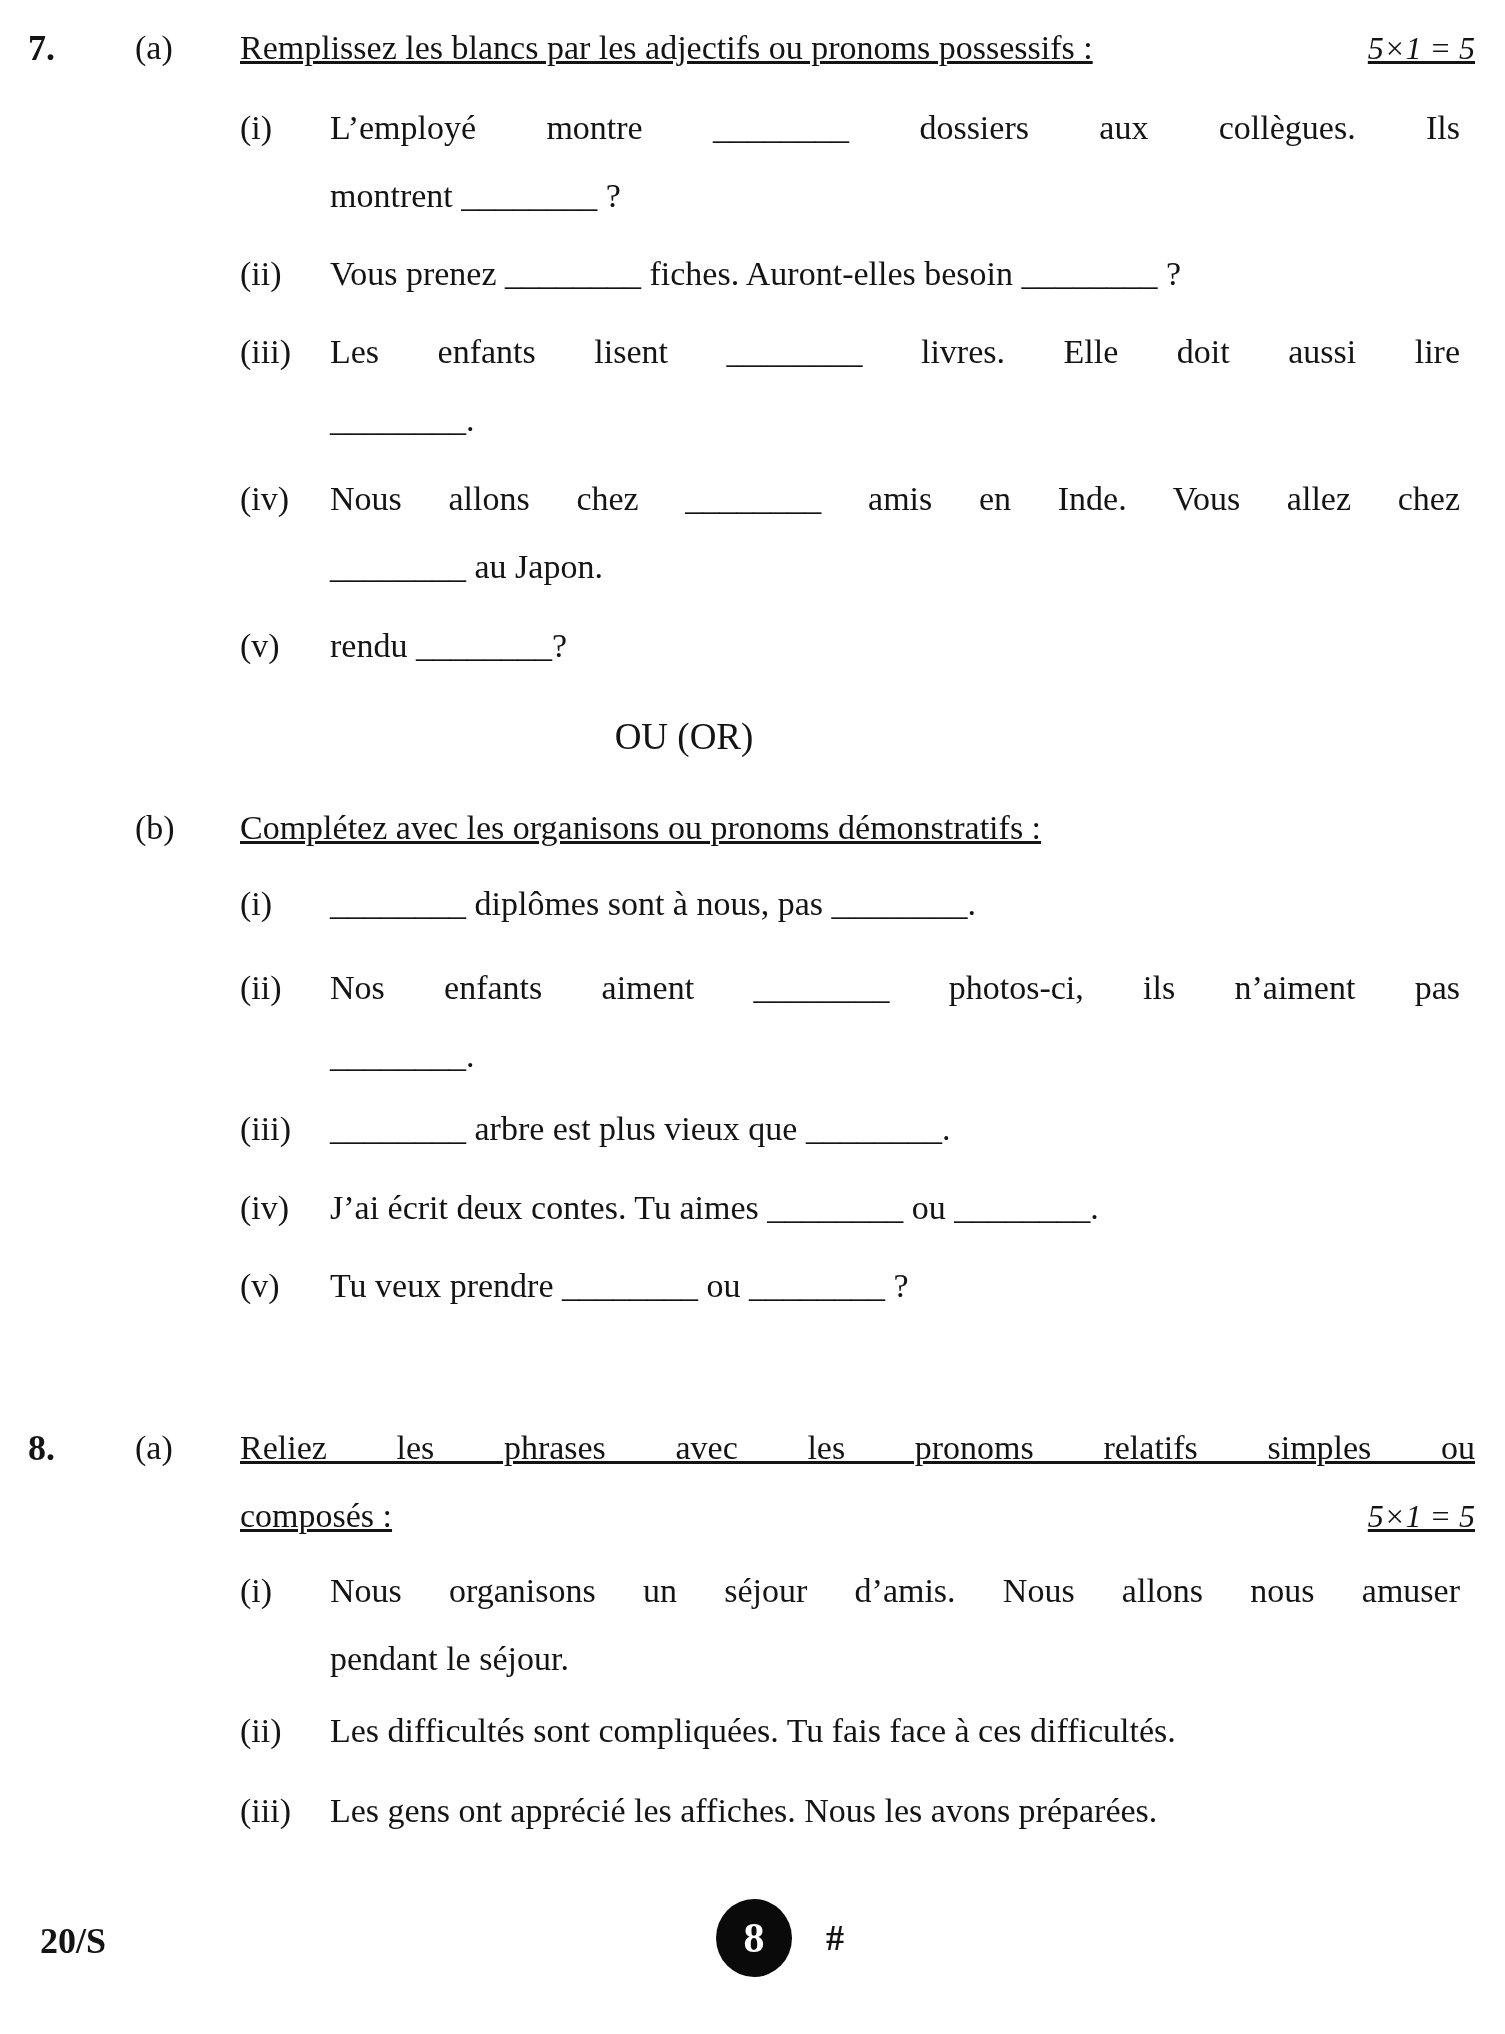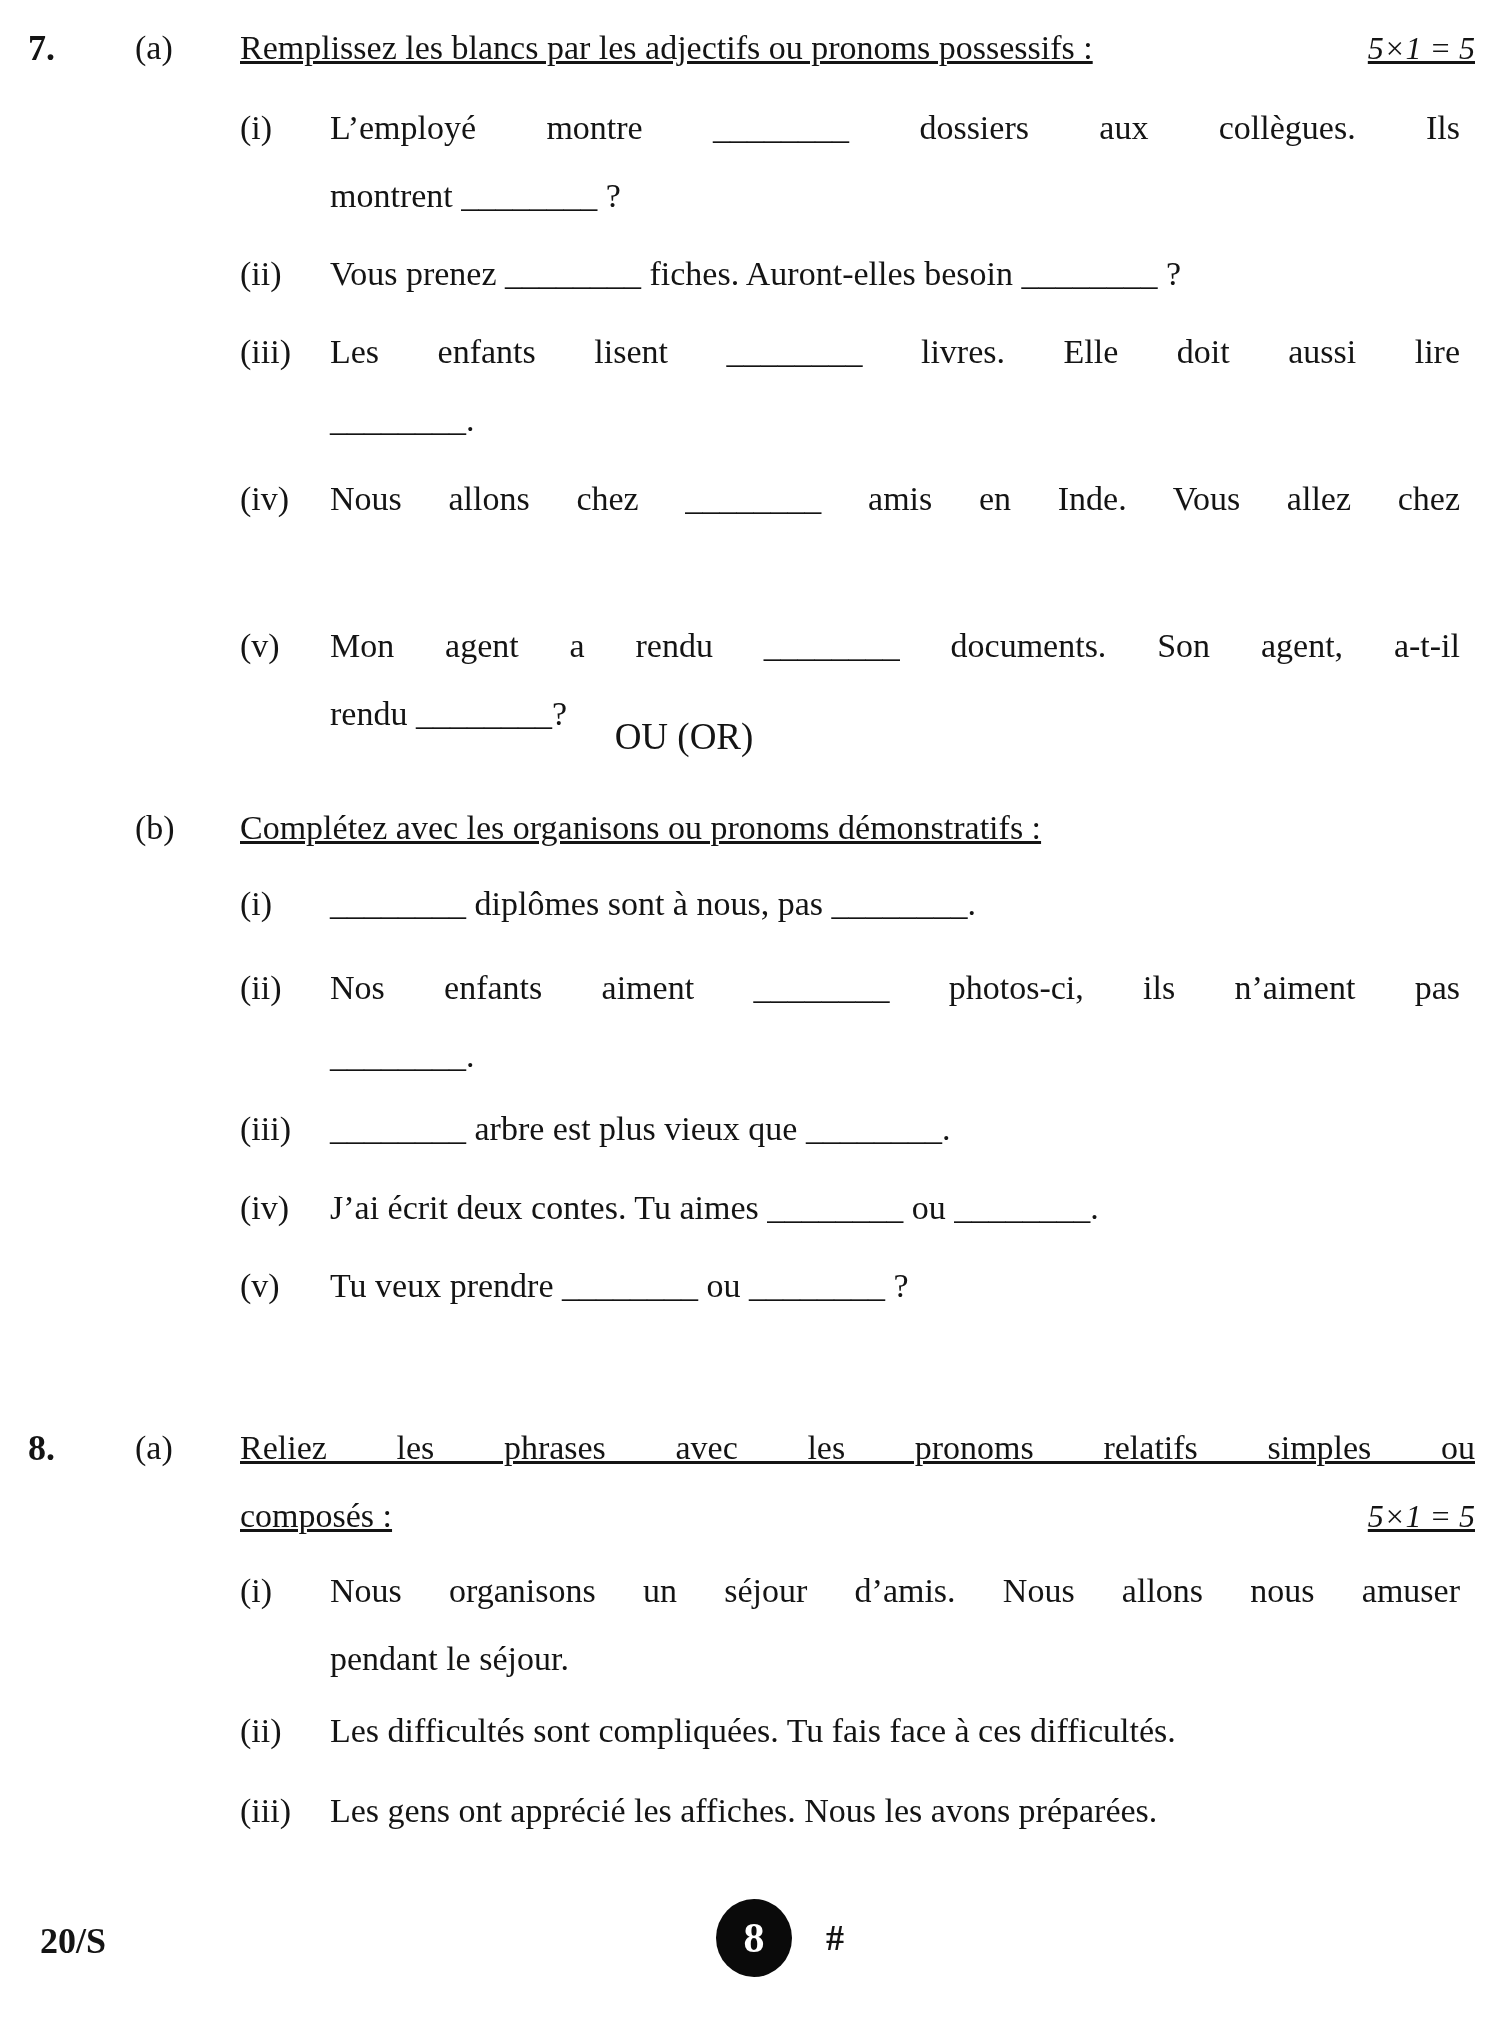--- a/index.html
+++ b/index.html
@@ -73,27 +73,27 @@
     <div class="stext">
       <div class="line just">Les enfants lisent ________ livres. Elle doit aussi lire</div>
       <div class="line">________.</div>
     </div>
   </div>
 
   <div class="sub" style="top:465px">
     <div class="marker">(iv)</div>
     <div class="stext">
       <div class="line just">Nous allons chez ________ amis en Inde. Vous allez chez</div>
+      <div class="line">________ au Japon.</div>
     </div>
   </div>
 
   <div class="sub" style="top:612px">
     <div class="marker">(v)</div>
     <div class="stext">
-      <div class="line just">Mon agent a rendu ________ documents. Son agent, a-t-il</div>
       <div class="line">rendu ________?</div>
     </div>
   </div>
 
   <div class="or-divider" style="top:703px">OU (OR)</div>
 
   <div class="row2" style="top:794px">
     <div class="qletter">(b)</div>
     <div class="qtext">
       <div class="line">Complétez avec les organisons ou pronoms démonstratifs :</div>

